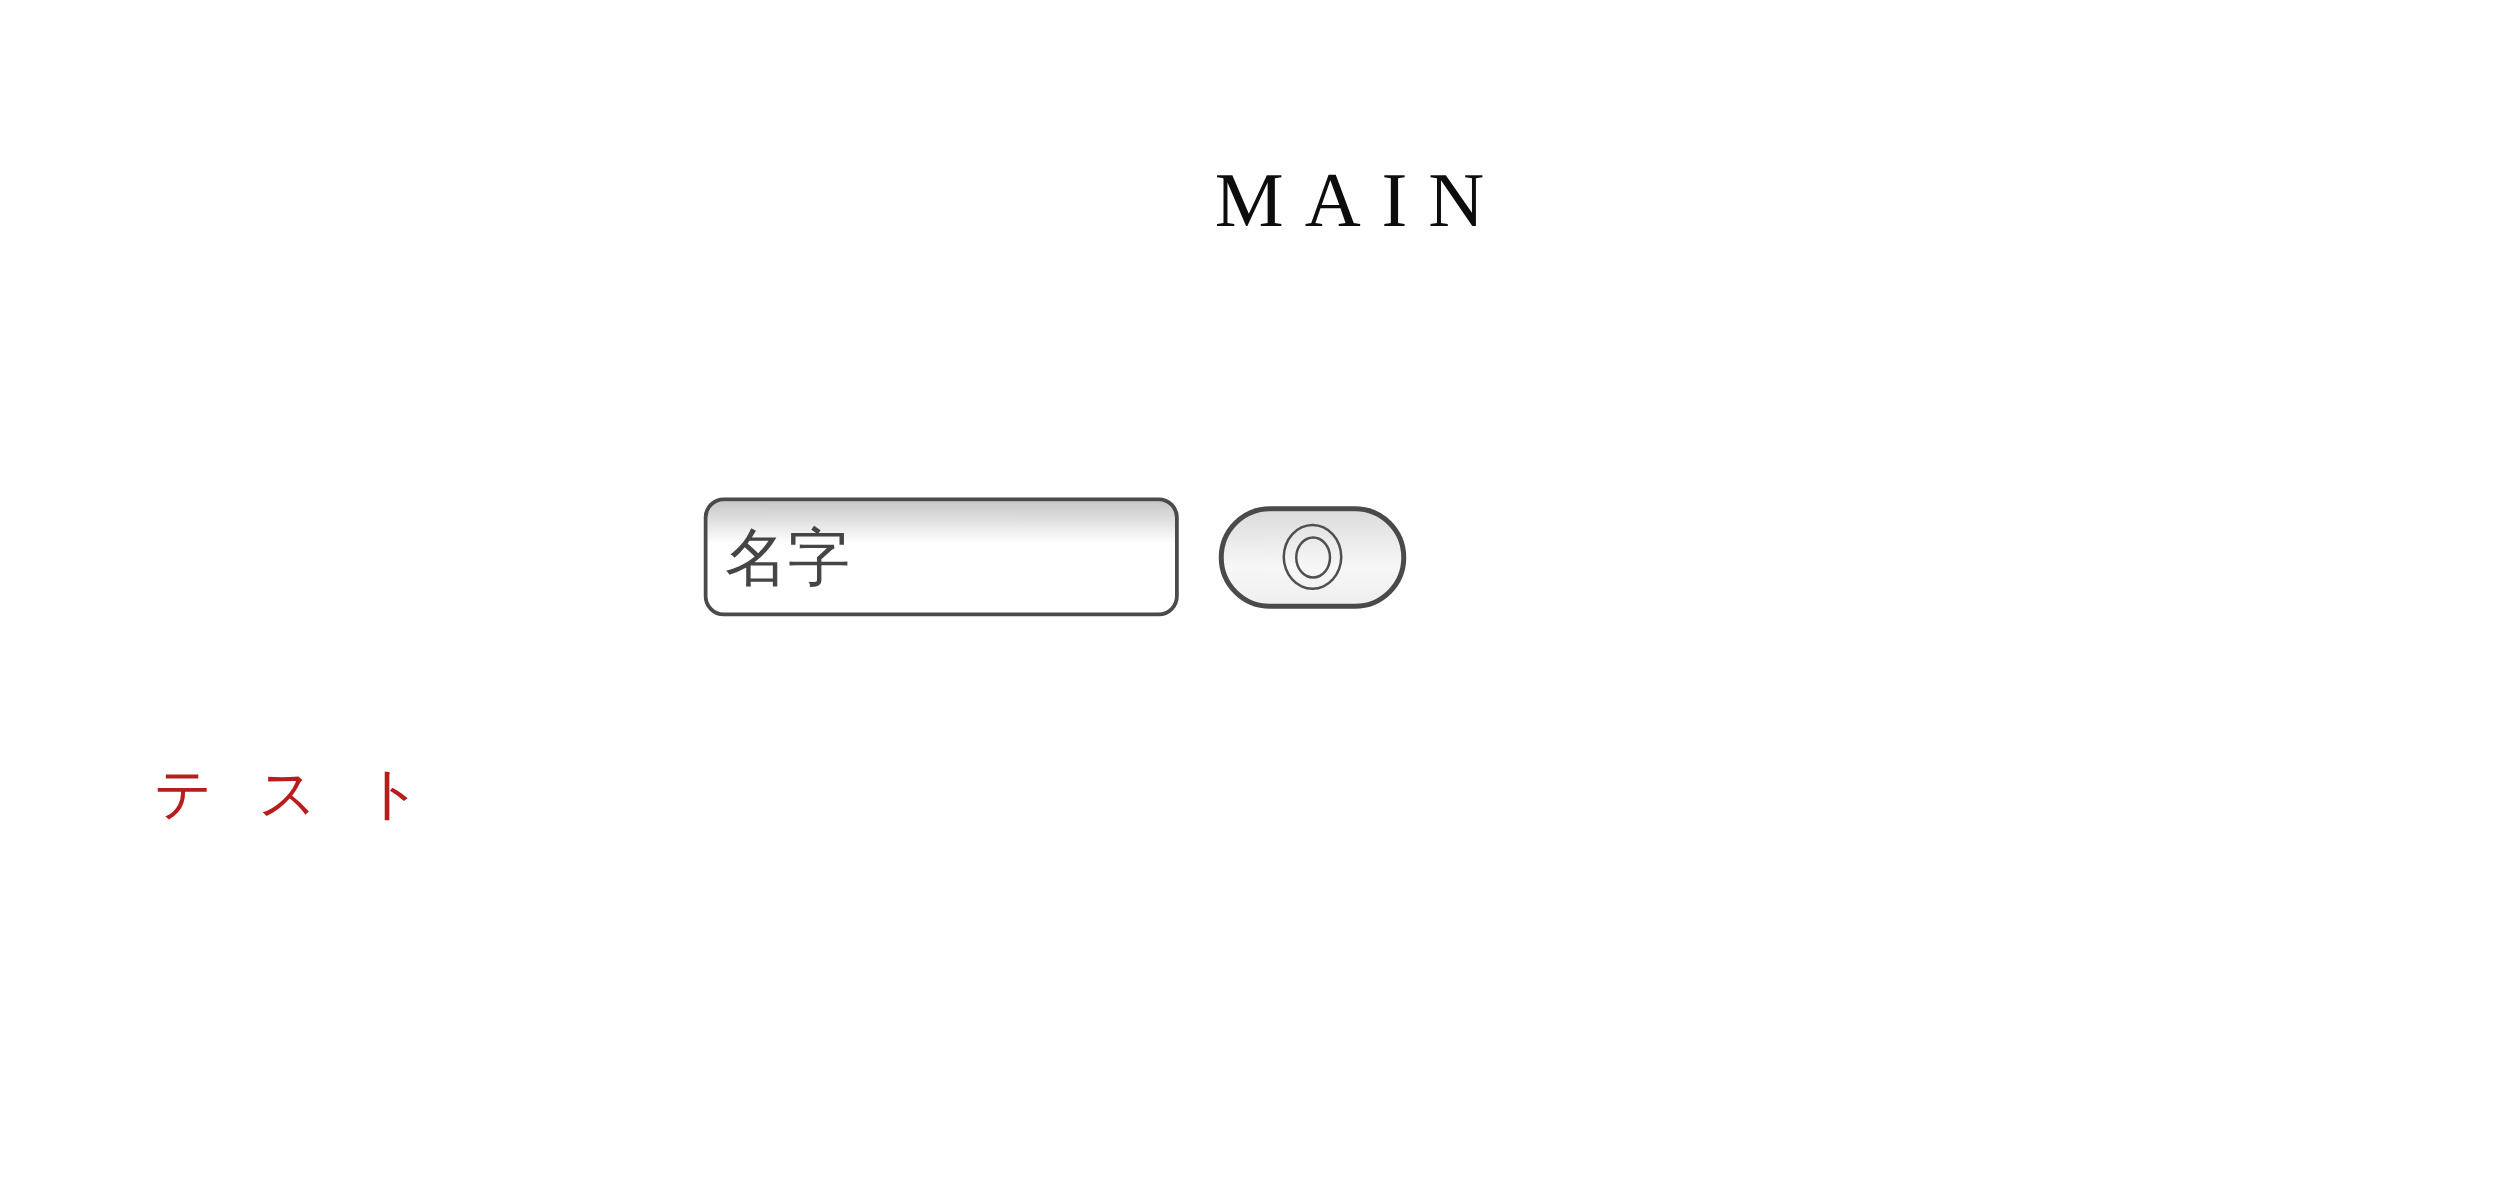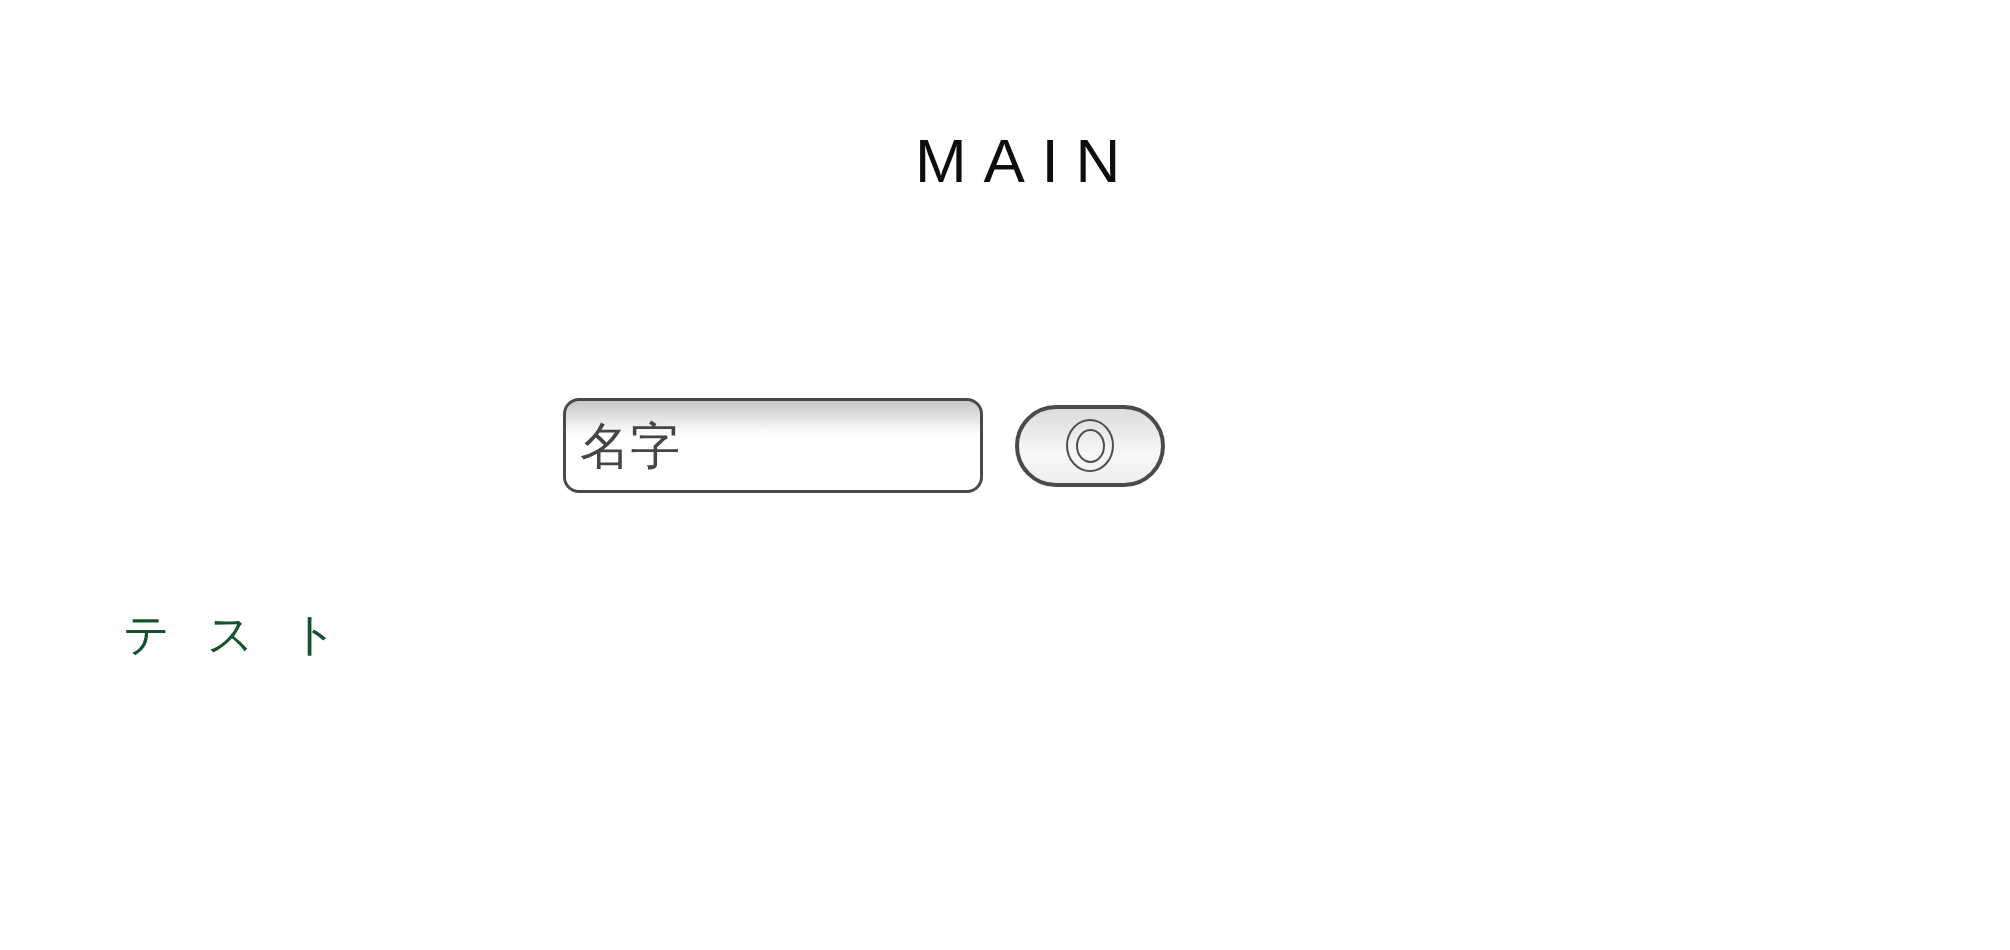--- a/index.html
+++ b/index.html
@@ -8,40 +8,40 @@
     position: relative;
     width: 2010px;
     height: 950px;
     background: #ffffff;
     overflow: hidden;
     font-family: "Liberation Serif", "DejaVu Serif", serif;
   }
   .page-title {
     position: absolute;
     top: 130px;
-    left: 1026px;
+    left: 1088px;
     transform: translateX(-50%);
-    font-family: Liberation Sans, sans-serif;
+    font-family: Liberation Serif, serif;
     font-weight: 400;
     font-size: 62px;
     line-height: 1;
     letter-spacing: 0.27em;
     color: #0d0d0d;
     white-space: nowrap;
   }
   .form-row {
     position: absolute;
     top: 398px;
     left: 563px;
     display: flex;
     align-items: center;
     gap: 32px;
   }
   .name-input {
-    width: 420px;
+    width: 380px;
     height: 95px;
     border: 3px solid #4a4a4a;
     border-radius: 16px;
     background: linear-gradient(180deg, #c7c7c7 0%, #ffffff 38%);
     font-family: "Liberation Serif", "DejaVu Serif", serif;
     font-size: 50px;
     color: #333333;
     padding: 0 14px;
     outline: none;
   }
@@ -76,21 +76,21 @@
     border-radius: 50%;
   }
   .test-link {
     position: absolute;
     top: 612px;
     left: 123px;
     font-family: "Liberation Serif", "DejaVu Serif", serif;
     font-size: 46px;
     line-height: 1;
     letter-spacing: 0.8em;
-    color: #14532d;
+    color: #b91c1c;
     text-decoration: none;
     white-space: nowrap;
     cursor: pointer;
   }
 </style>
 </head>
 <body>
 
 <div class="page">
 

